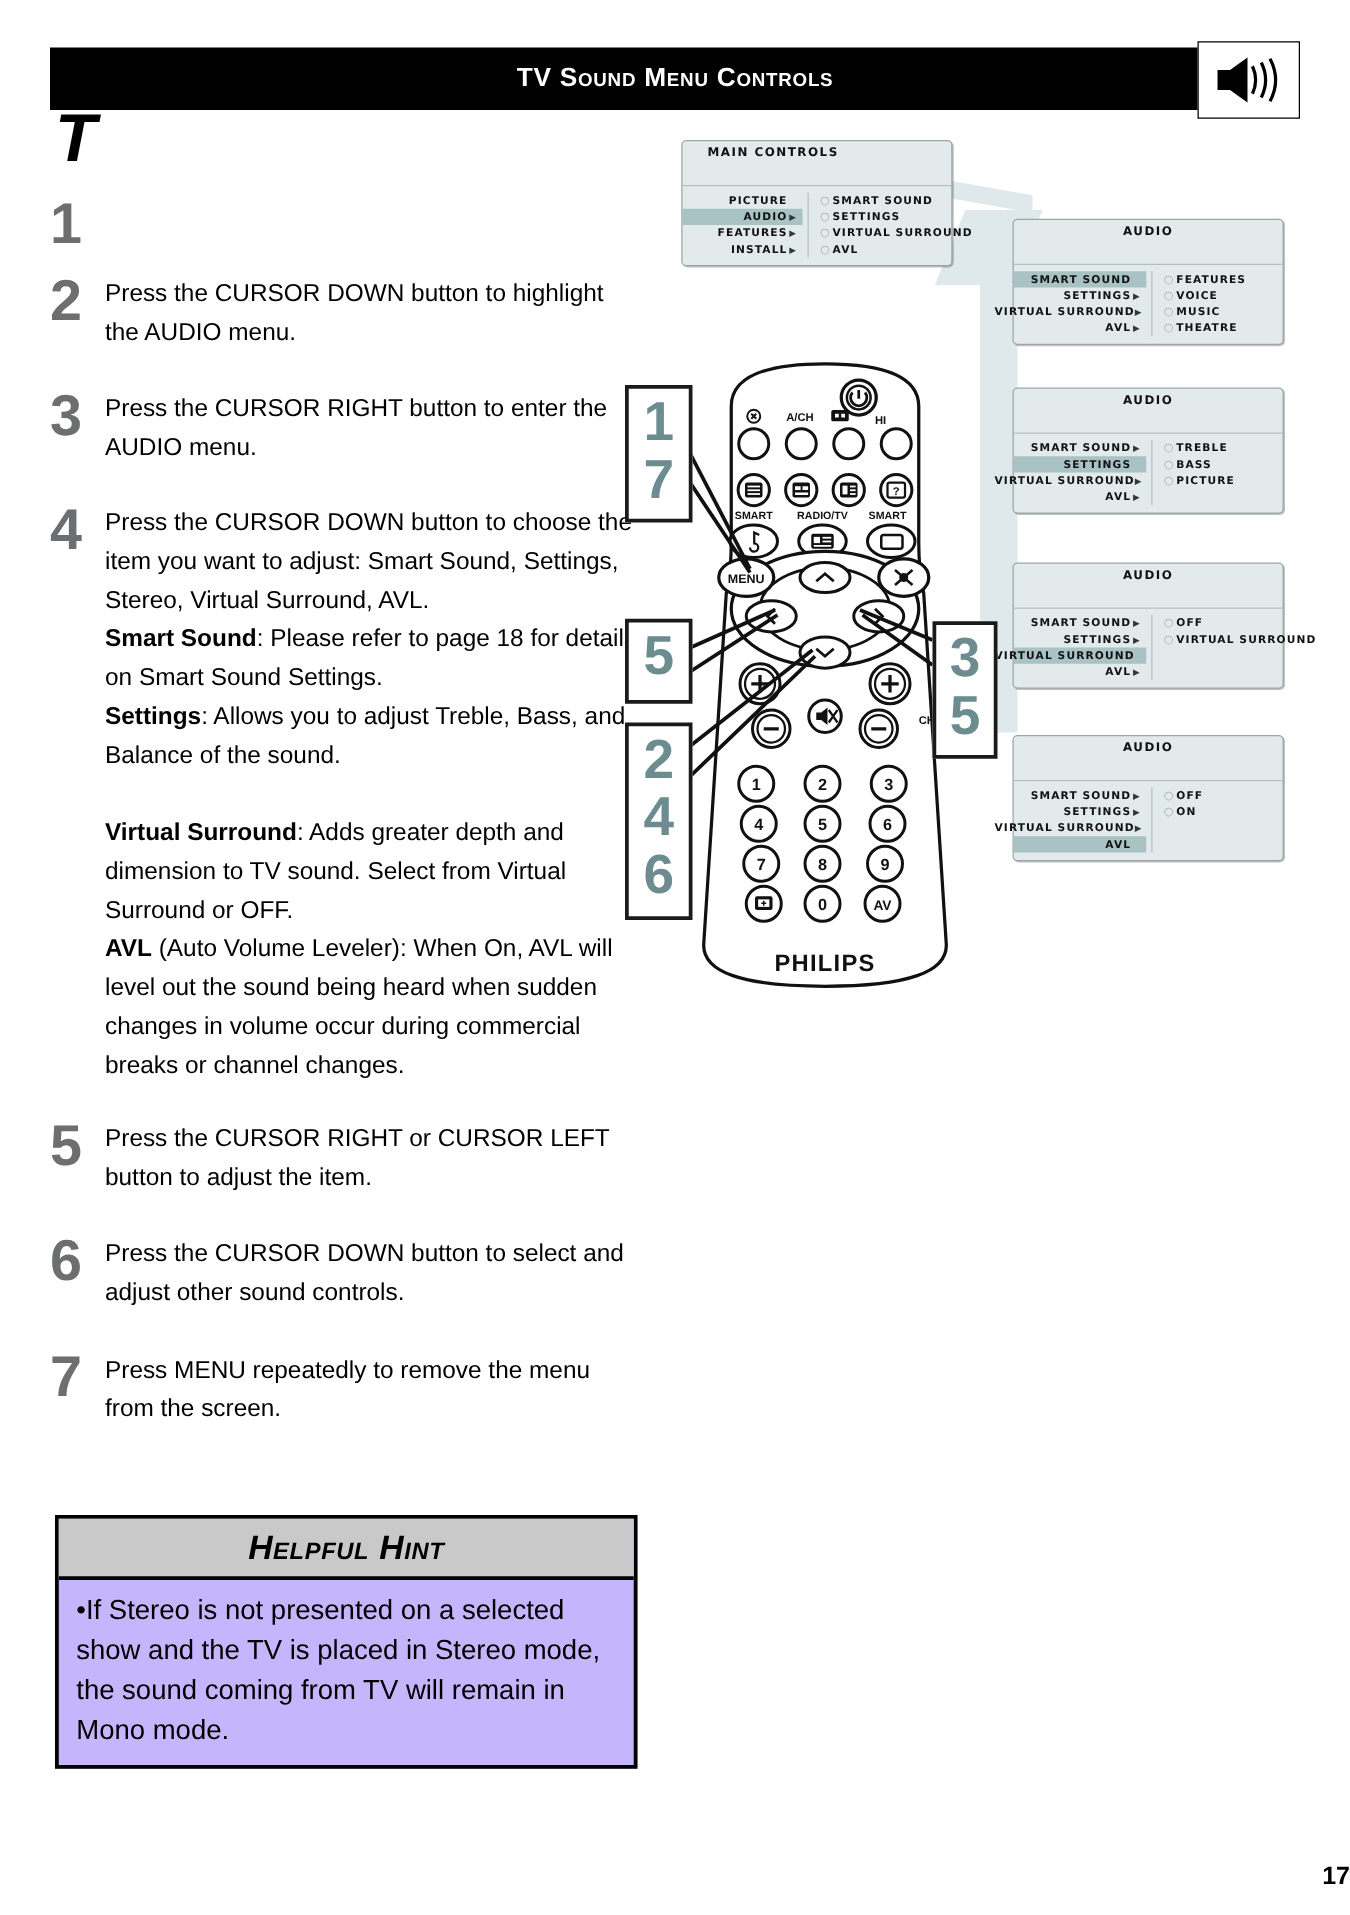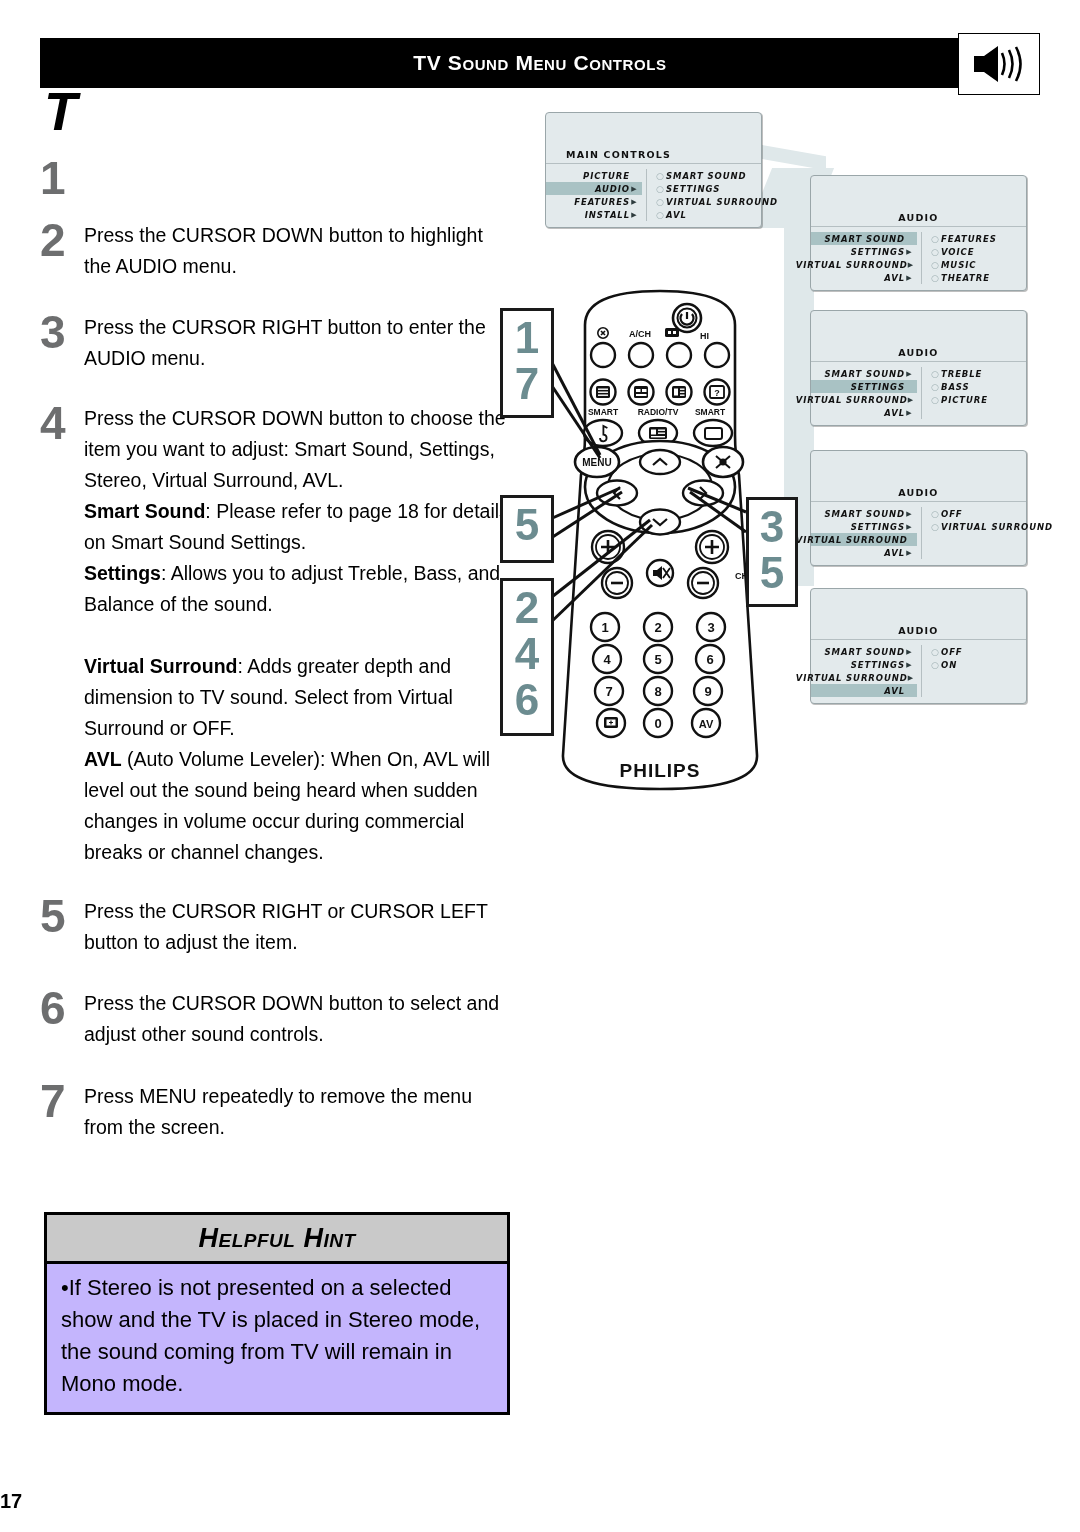--- a/index.html
+++ b/index.html
@@ -48,24 +48,24 @@
 
   
   #leaders{position:absolute;left:0;top:0;width:1080px;height:1532px;
     pointer-events:none;z-index:4;}
 
   
   .osd{position:absolute;background:#e3eaec;border:1px solid #9aa6a9;
     border-radius:4px;box-shadow:1px 1px 0 rgba(0,0,0,.25);z-index:5;
     font-family:"DejaVu Sans",sans-serif;}
   .osd-title{font-size:9.5px;font-weight:bold;letter-spacing:1.2px;
-    padding:4px 0 3px 0;text-align:center;border-bottom:1px solid #b5bfc2;
-    color:#111;margin-top:32px;}
+    padding:4px 0 20px 0;text-align:center;border-bottom:1px solid #b5bfc2;
+    color:#111;}
   .osd-title.left{text-align:left;padding-left:20px;}
-  .osd-cols{display:flex;padding:5px 16px 6px 0;font-style:italic;}
+  .osd-cols{display:flex;padding:5px 16px 6px 0;}
   .osd-col-l{flex:0 0 auto;border-right:1px solid #b5bfc2;padding-right:4px;}
   .osd-col-r{flex:1 1 auto;padding-left:6px;}
   .osd-row{display:flex;align-items:center;justify-content:flex-end;
     font-size:8.5px;font-weight:bold;letter-spacing:.9px;
     padding:1.5px 3px 1.5px 6px;white-space:nowrap;color:#111;}
   .osd-row.hl{background:#a9c2c4;}
   .osd-row .arw{display:inline-block;width:9px;text-align:center;font-size:7px;
     color:#2d3b3d;}
   .osd-row .arw.blank{color:transparent;}
   .osd-row-r{display:flex;align-items:center;justify-content:flex-start;
@@ -93,21 +93,21 @@
   
   .hint{position:absolute;left:44px;top:1212px;width:460px;border:3px solid #000;
     background:#c4b5fd;}
   .hint-head{background:#c9c9c9;border-bottom:3px solid #000;height:46px;
     line-height:46px;text-align:center;font-size:27px;font-weight:bold;
     font-style:italic;font-variant:small-caps;letter-spacing:.5px;}
   .hint-body{padding:8px 14px 12px 14px;font-size:22px;line-height:32px;}
   .hint-body p{margin:0;}
 
   
-  .pageno{position:absolute;left:0;top:1490px;width:1080px;text-align:left;
+  .pageno{position:absolute;left:0;top:1490px;width:1080px;text-align:right;
     font-size:20px;font-weight:bold;}
 </style>
 </head>
 <body>
 
 <div class="header">
   <div class="header-title">TV Sound Menu Controls</div>
   <div class="spk-badge">
     <svg width="62" height="42" viewBox="0 0 62 42" aria-hidden="true">
       <path d="M6 13 h10 L30 3 v36 L16 29 H6 Z" fill="#000"></path>

